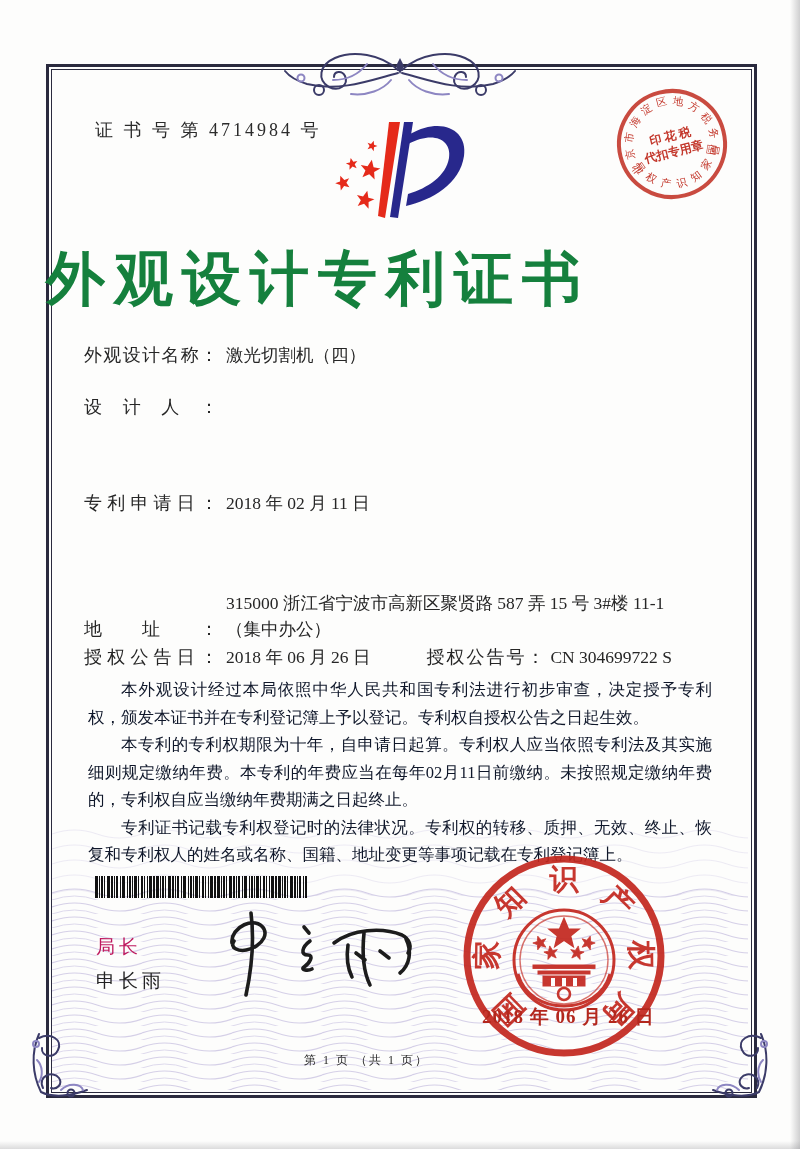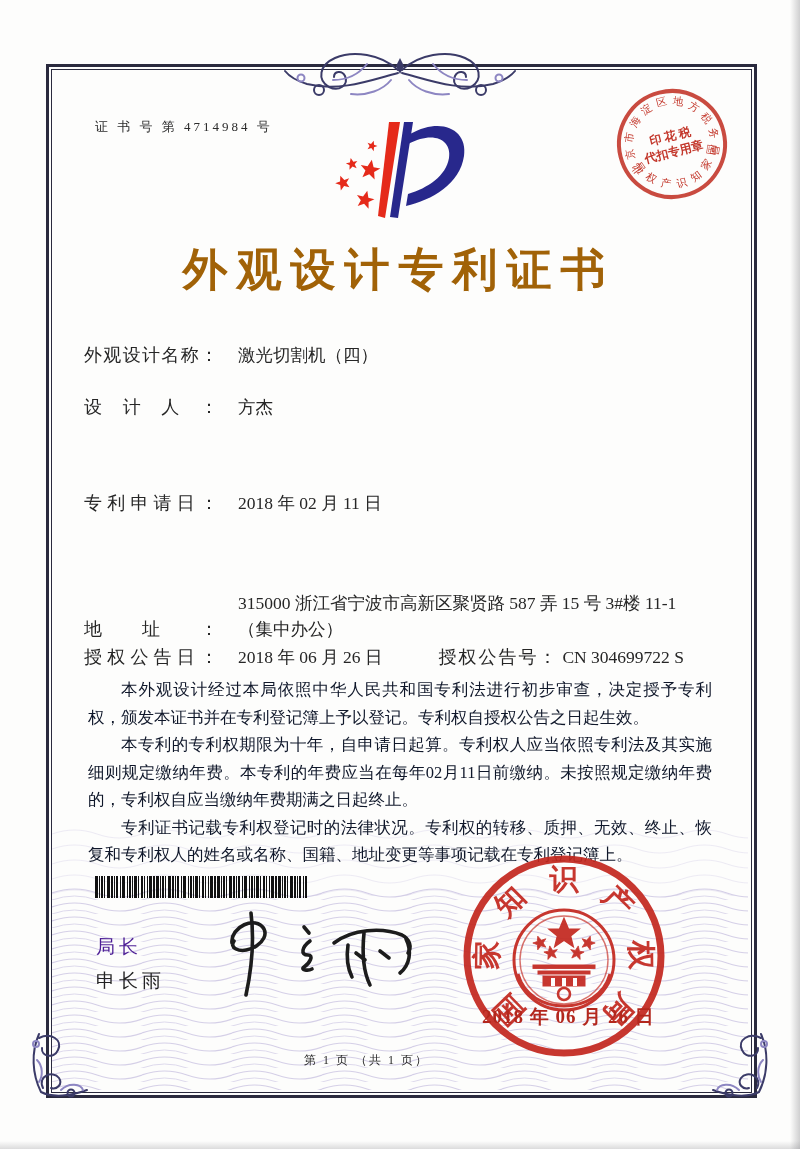--- a/index.html
+++ b/index.html
@@ -21,41 +21,41 @@
 
   
   .waves{position:absolute;left:52px;top:886px;width:696px;height:204px;opacity:.55;}
   .waves-faint{position:absolute;left:52px;top:826px;width:696px;height:70px;opacity:.22;}
 
   .ornament-top{position:absolute;left:283px;top:40px;width:234px;height:66px;}
   .ornament-corner{position:absolute;width:64px;height:70px;}
   .oc-left{left:27px;top:1030px;}
   .oc-right{left:709px;top:1030px;transform:scaleX(-1);}
 
-  .cert-no{position:absolute;left:95px;top:118px;font-size:13px;letter-spacing:3px;color:#2b2b2b;}
+  .cert-no{position:absolute;left:95px;top:118px;font-size:18px;letter-spacing:3px;color:#2b2b2b;}
 
   .logo{position:absolute;left:296px;top:104px;width:214px;height:132px;}
 
-  .title{position:absolute;left:46px;top:240px;width:705px;text-align:center;
-    font-size:45px;font-weight:bold;letter-spacing:9px;color:#a16207;}
+  .title{position:absolute;left:46px;top:240px;width:705px;
+    font-size:59px;font-weight:bold;letter-spacing:9px;color:#15803d;}
 
   .field-row{position:absolute;left:84px;width:616px;display:flex;align-items:flex-end;
     font-size:18px;line-height:26px;color:#262626;}
   .flabel{flex:0 0 134px;text-align:justify;text-align-last:justify;letter-spacing:0;}
-  .fvalue{flex:1;font-size:17.5px;padding-left:8px;margin-left:12px;}
+  .fvalue{flex:1;font-size:17.5px;padding-left:8px;}
   .flabel2{flex:0 0 118px;margin-left:56px;}
   .fvalue2{flex:0 0 auto;font-size:17.5px;padding-left:6px;}
 
   .paras{position:absolute;left:88px;top:676px;width:624px;
     font-size:16.5px;line-height:27.5px;text-align:justify;color:#0f172a;}
   .paras p{margin:0;text-indent:2em;}
 
   .barcode{position:absolute;left:95px;top:876px;width:212px;height:22px;}
 
-  .officer-title{position:absolute;left:96px;top:934px;font-size:19px;letter-spacing:4px;color:#4c1d95;}
+  .officer-title{position:absolute;left:96px;top:934px;font-size:19px;letter-spacing:4px;color:#be185d;}
   .officer-name{position:absolute;left:96px;top:968px;font-size:19px;letter-spacing:4px;color:#222;font-family:Liberation Serif, serif;}
   .signature{position:absolute;left:206px;top:903px;width:220px;height:102px;}
 
   .seal-main{position:absolute;left:458px;top:850px;width:212px;height:212px;}
   .seal-date{position:absolute;left:482px;top:1004px;font-size:19px;font-weight:bold;
     letter-spacing:1px;color:#b3271d;}
 
   .seal-tax{position:absolute;left:612px;top:84px;width:120px;height:120px;transform:rotate(-14deg);}
 
   .footer{position:absolute;left:46px;top:1052px;width:705px;text-align:center;
@@ -178,21 +178,20 @@
   </svg>
 
   <div class="title">外观设计专利证书</div>
 
   <div class="field-row" style="top:342px">
     <span class="flabel">外观设计名称：</span>
     <span class="fvalue">激光切割机（四）</span>
   </div>
   <div class="field-row" style="top:394px">
     <span class="flabel">设计人：</span>
-    <span class="fvalue">方杰</span>
   </div>
   <div class="field-row" style="top:490px">
     <span class="flabel">专利申请日：</span>
     <span class="fvalue">2018 年 02 月 11 日</span>
   </div>
   <div class="field-row" style="top:590px">
     <span class="flabel">地址：</span>
     <span class="fvalue" style="max-width:470px">315000 浙江省宁波市高新区聚贤路 587 弄 15 号 3#楼 11-1（集中办公）</span>
   </div>
   <div class="field-row" style="top:644px">

